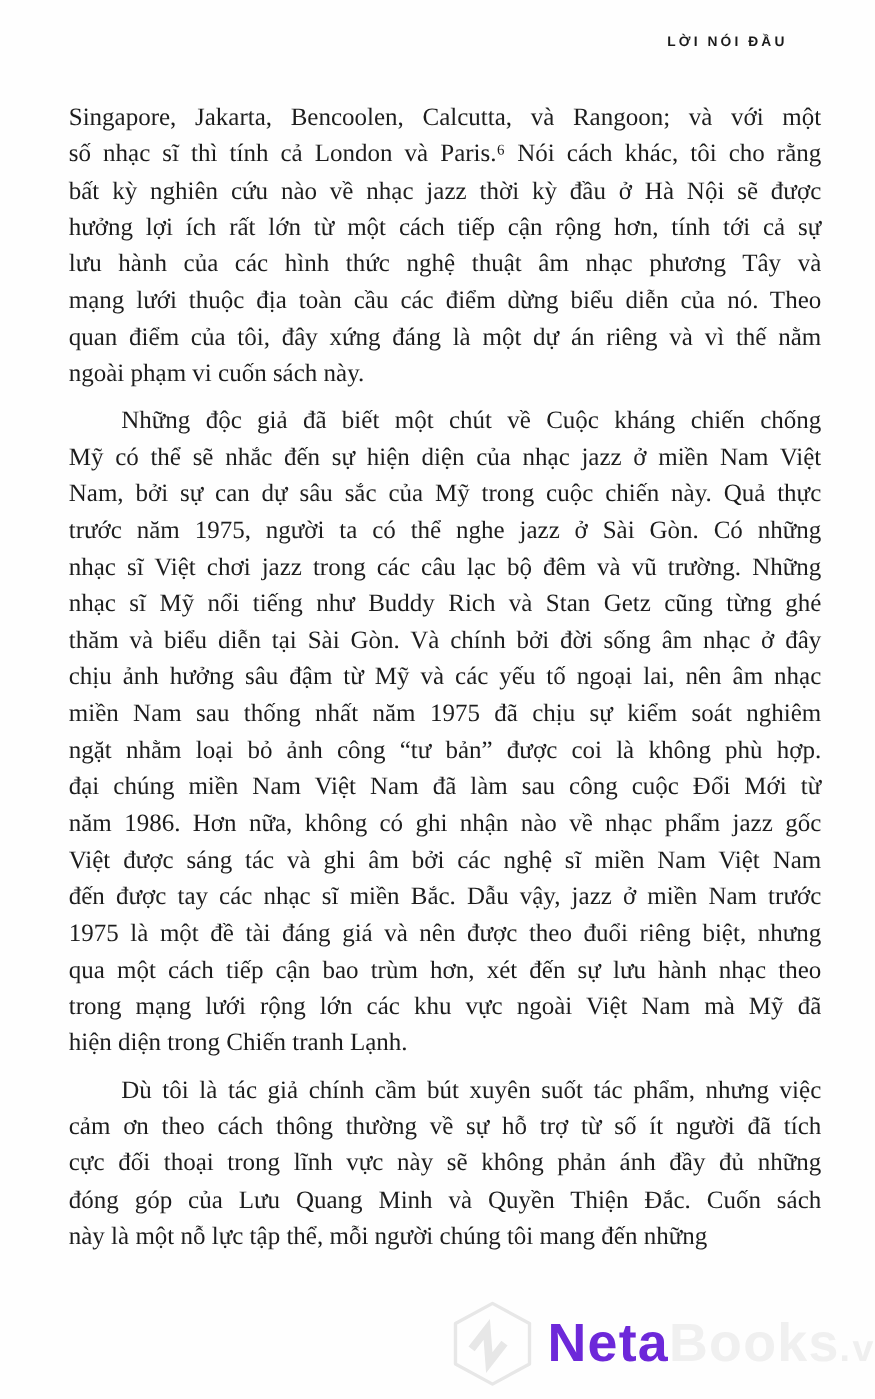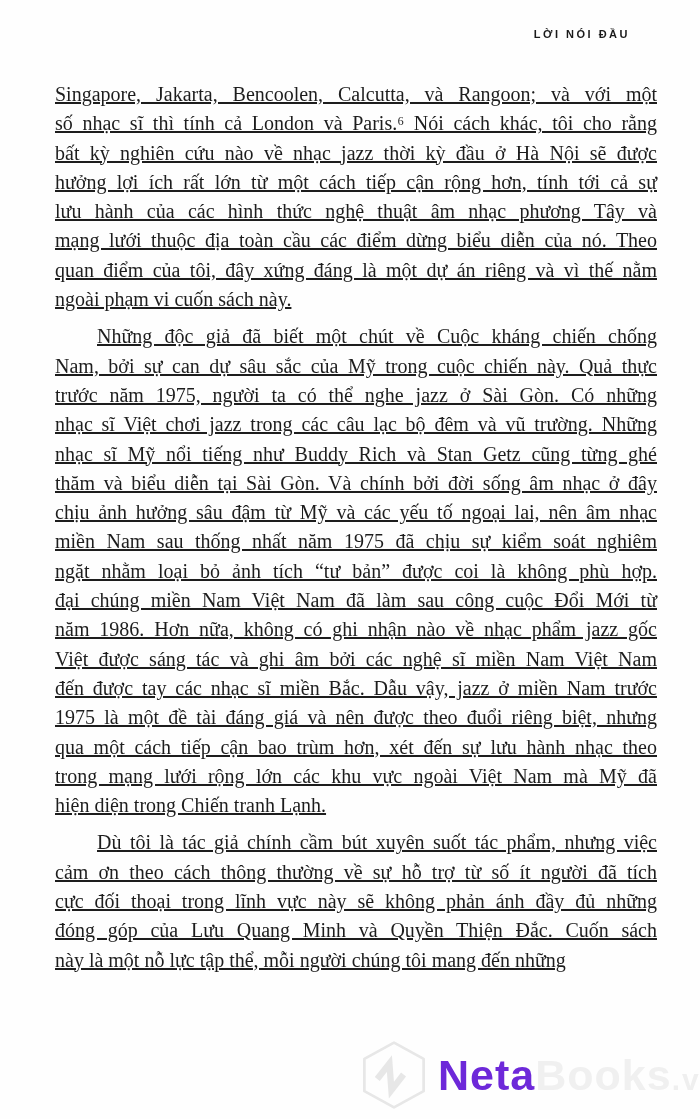--- a/index.html
+++ b/index.html
@@ -34,21 +34,20 @@
     width: 602px;
     font-size: 20px;
     line-height: 29.3px;
     color: #1d1d1d;
   }
   .para { margin: 0; }
   .para + .para { margin-top: 8px; }
   .line {
     text-align: justify;
     text-align-last: justify;
-    text-decoration: underline;
   }
   .line.last { text-align-last: left; }
   .line.first-indent { text-indent: 42px; }
   .watermark {
     position: absolute;
     left: 358px;
     top: 1040px;
     display: flex;
     align-items: center;
     gap: 8px;
@@ -98,28 +97,29 @@
         <div class="line">số nhạc sĩ thì tính cả London và Paris.⁶ Nói cách khác, tôi cho rằng</div>
         <div class="line">bất kỳ nghiên cứu nào về nhạc jazz thời kỳ đầu ở Hà Nội sẽ được</div>
         <div class="line">hưởng lợi ích rất lớn từ một cách tiếp cận rộng hơn, tính tới cả sự</div>
         <div class="line">lưu hành của các hình thức nghệ thuật âm nhạc phương Tây và</div>
         <div class="line">mạng lưới thuộc địa toàn cầu các điểm dừng biểu diễn của nó. Theo</div>
         <div class="line">quan điểm của tôi, đây xứng đáng là một dự án riêng và vì thế nằm</div>
         <div class="line last">ngoài phạm vi cuốn sách này.</div>
       </div>
       <div class="para">
         <div class="line first-indent">Những độc giả đã biết một chút về Cuộc kháng chiến chống</div>
+        <div class="line">Mỹ có thể sẽ nhắc đến sự hiện diện của nhạc jazz ở miền Nam Việt</div>
         <div class="line">Nam, bởi sự can dự sâu sắc của Mỹ trong cuộc chiến này. Quả thực</div>
         <div class="line">trước năm 1975, người ta có thể nghe jazz ở Sài Gòn. Có những</div>
         <div class="line">nhạc sĩ Việt chơi jazz trong các câu lạc bộ đêm và vũ trường. Những</div>
         <div class="line">nhạc sĩ Mỹ nổi tiếng như Buddy Rich và Stan Getz cũng từng ghé</div>
         <div class="line">thăm và biểu diễn tại Sài Gòn. Và chính bởi đời sống âm nhạc ở đây</div>
         <div class="line">chịu ảnh hưởng sâu đậm từ Mỹ và các yếu tố ngoại lai, nên âm nhạc</div>
         <div class="line">miền Nam sau thống nhất năm 1975 đã chịu sự kiểm soát nghiêm</div>
-        <div class="line">ngặt nhằm loại bỏ ảnh tích “tư bản” được coi là không phù hợp.</div>
+        <div class="line">ngặt nhằm loại bỏ ảnh công “tư bản” được coi là không phù hợp.</div>
         <div class="line">đại chúng miền Nam Việt Nam đã làm sau công cuộc Đổi Mới từ</div>
         <div class="line">năm 1986. Hơn nữa, không có ghi nhận nào về nhạc phẩm jazz gốc</div>
         <div class="line">Việt được sáng tác và ghi âm bởi các nghệ sĩ miền Nam Việt Nam</div>
         <div class="line">đến được tay các nhạc sĩ miền Bắc. Dẫu vậy, jazz ở miền Nam trước</div>
         <div class="line">1975 là một đề tài đáng giá và nên được theo đuổi riêng biệt, nhưng</div>
         <div class="line">qua một cách tiếp cận bao trùm hơn, xét đến sự lưu hành nhạc theo</div>
         <div class="line">trong mạng lưới rộng lớn các khu vực ngoài Việt Nam mà Mỹ đã</div>
         <div class="line last">hiện diện trong Chiến tranh Lạnh.</div>
       </div>
       <div class="para">

